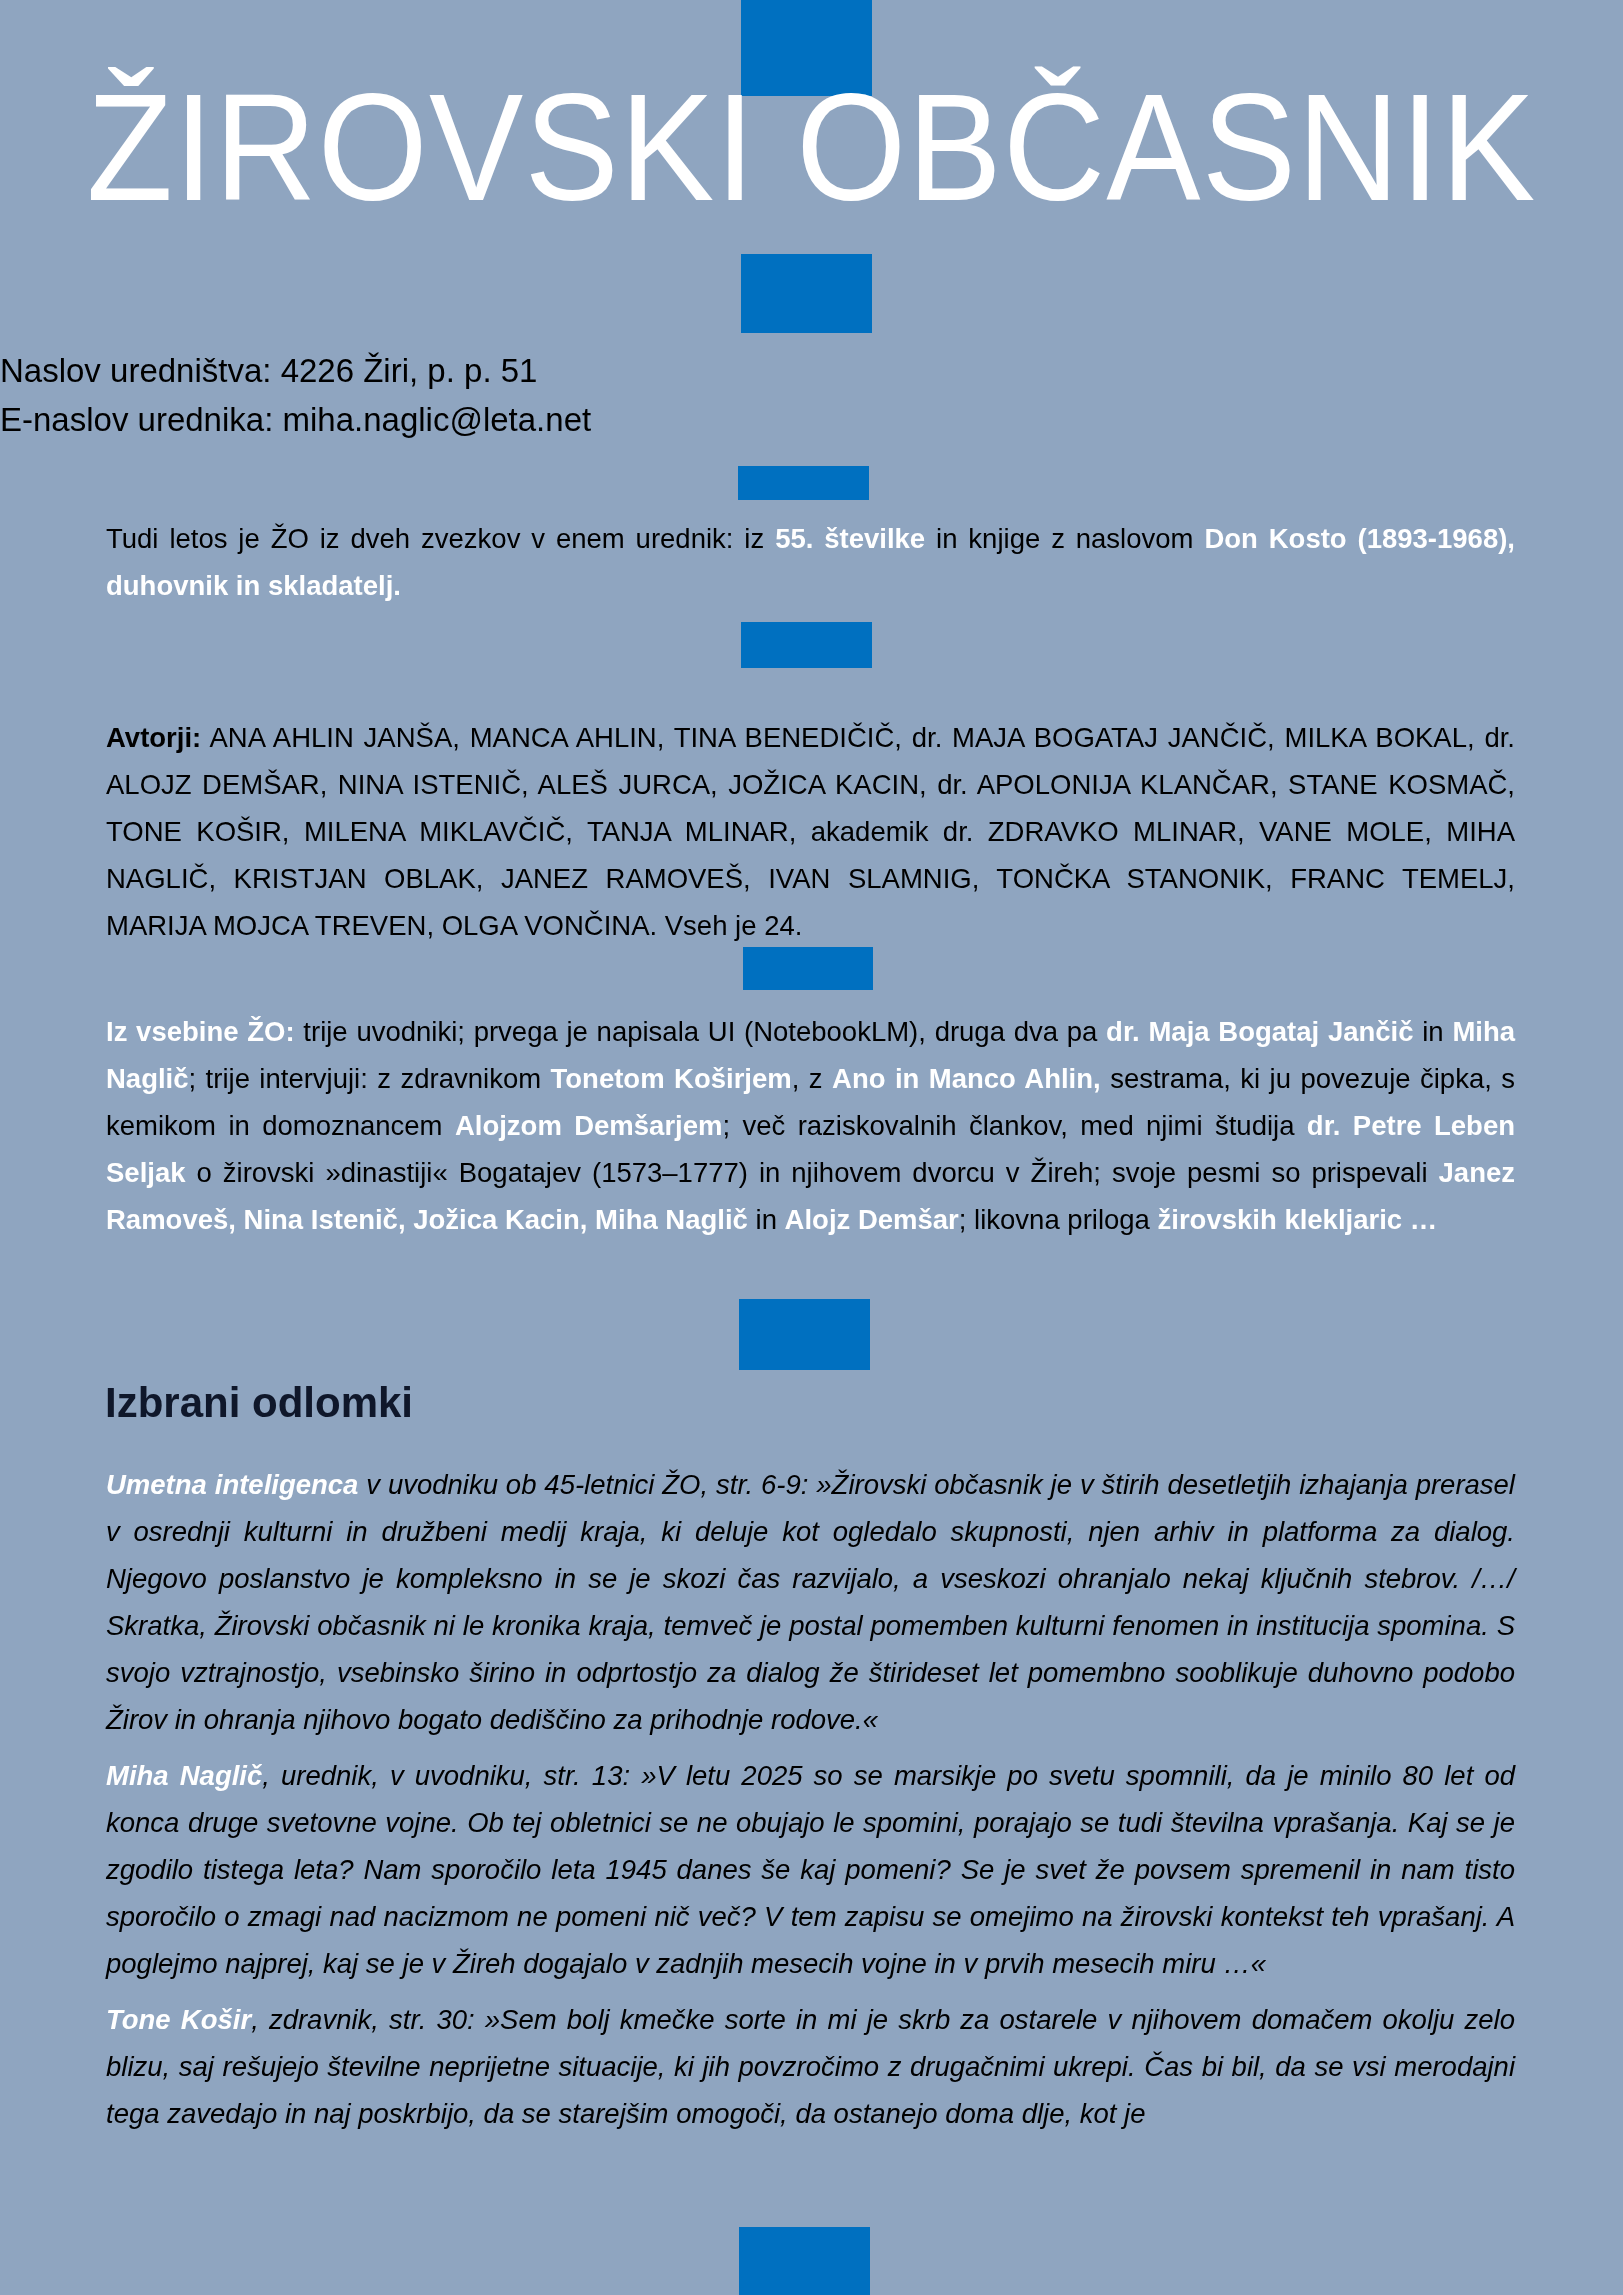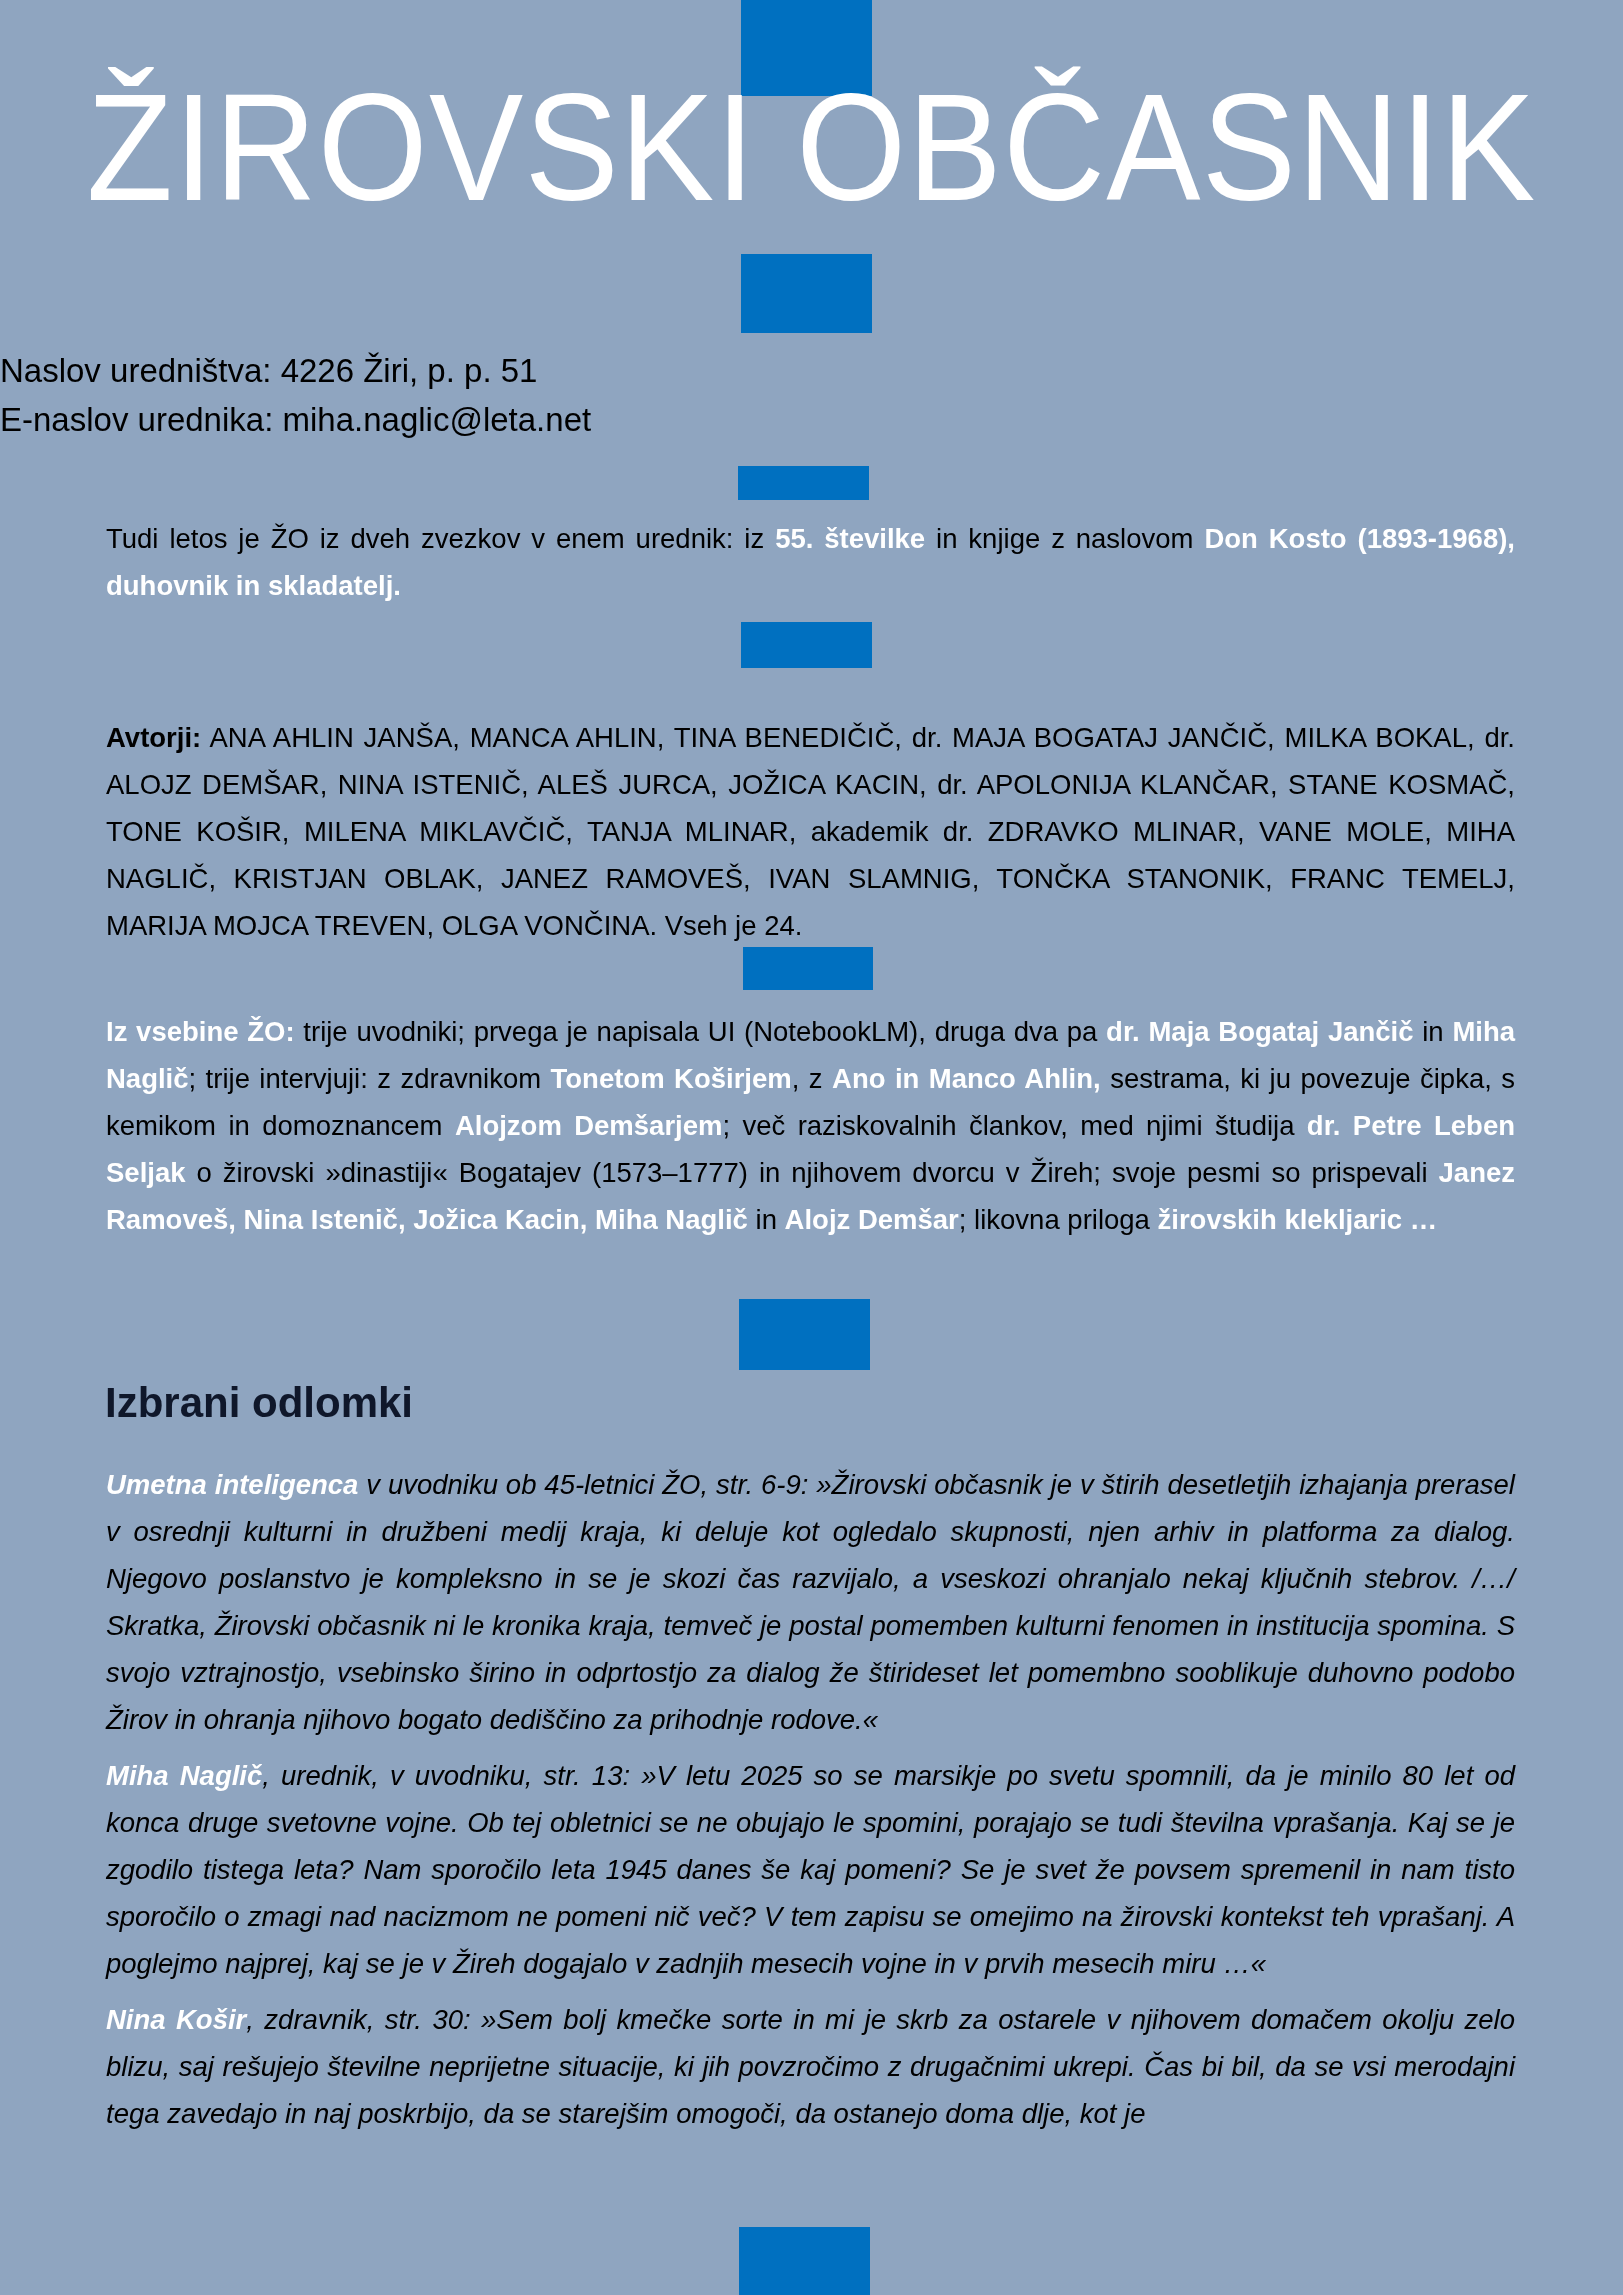--- a/index.html
+++ b/index.html
@@ -69,16 +69,16 @@
 <div class="section-title">Izbrani odlomki</div>
 
 <div class="text" style="top:1461px;">
   <p class="para">
     <span class="hl">Umetna inteligenca</span><span> v uvodniku ob 45-letnici ŽO, str. 6-9: »Žirovski občasnik je v štirih desetletjih izhajanja prerasel v osrednji kulturni in družbeni medij kraja, ki deluje kot ogledalo skupnosti, njen arhiv in platforma za dialog. Njegovo poslanstvo je kompleksno in se je skozi čas razvijalo, a vseskozi ohranjalo nekaj ključnih stebrov. /…/ Skratka, Žirovski občasnik ni le kronika kraja, temveč je postal pomemben kulturni fenomen in institucija spomina. S svojo vztrajnostjo, vsebinsko širino in odprtostjo za dialog že štirideset let pomembno sooblikuje duhovno podobo Žirov in ohranja njihovo bogato dediščino za prihodnje rodove.«</span>
   </p>
   <p class="para">
     <span class="hl">Miha Naglič</span><span>, urednik, v uvodniku, str. 13: »V letu 2025 so se marsikje po svetu spomnili, da je minilo 80 let od konca druge svetovne vojne. Ob tej obletnici se ne obujajo le spomini, porajajo se tudi številna vprašanja. Kaj se je zgodilo tistega leta? Nam sporočilo leta 1945 danes še kaj pomeni? Se je svet že povsem spremenil in nam tisto sporočilo o zmagi nad nacizmom ne pomeni nič več? V tem zapisu se omejimo na žirovski kontekst teh vprašanj. A poglejmo najprej, kaj se je v Žireh dogajalo v zadnjih mesecih vojne in v prvih mesecih miru …«</span>
   </p>
   <p class="para">
-    <span class="hl">Nina Košir</span><span>, zdravnik, str. 30: »Sem bolj kmečke sorte in mi je skrb za ostarele v njihovem domačem okolju zelo blizu, saj rešujejo številne neprijetne situacije, ki jih povzročimo z drugačnimi ukrepi. Čas bi bil, da se vsi merodajni tega zavedajo in naj poskrbijo, da se starejšim omogoči, da ostanejo doma dlje, kot je</span>
+    <span class="hl">Tone Košir</span><span>, zdravnik, str. 30: »Sem bolj kmečke sorte in mi je skrb za ostarele v njihovem domačem okolju zelo blizu, saj rešujejo številne neprijetne situacije, ki jih povzročimo z drugačnimi ukrepi. Čas bi bil, da se vsi merodajni tega zavedajo in naj poskrbijo, da se starejšim omogoči, da ostanejo doma dlje, kot je</span>
   </p>
 </div>
 
 
 </body></html>

